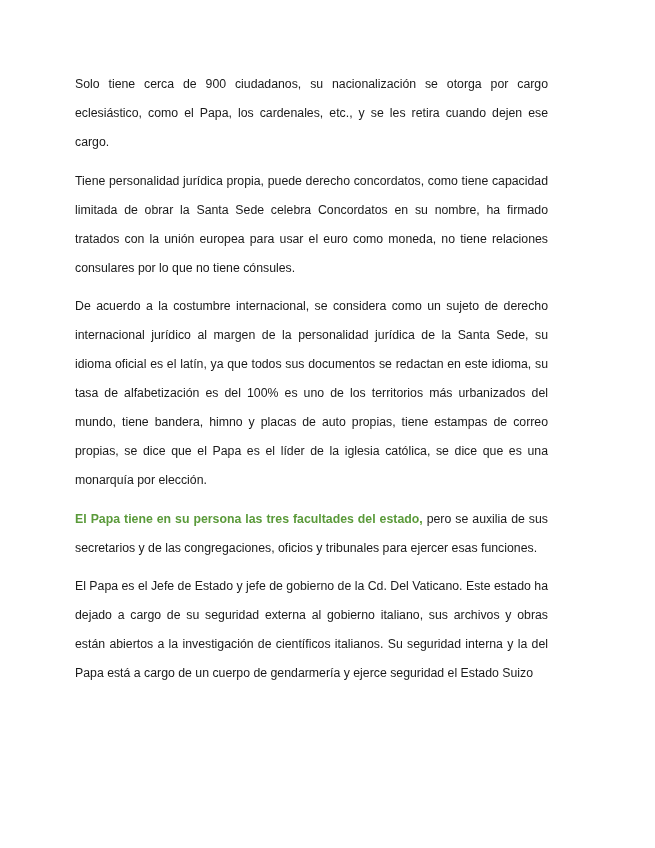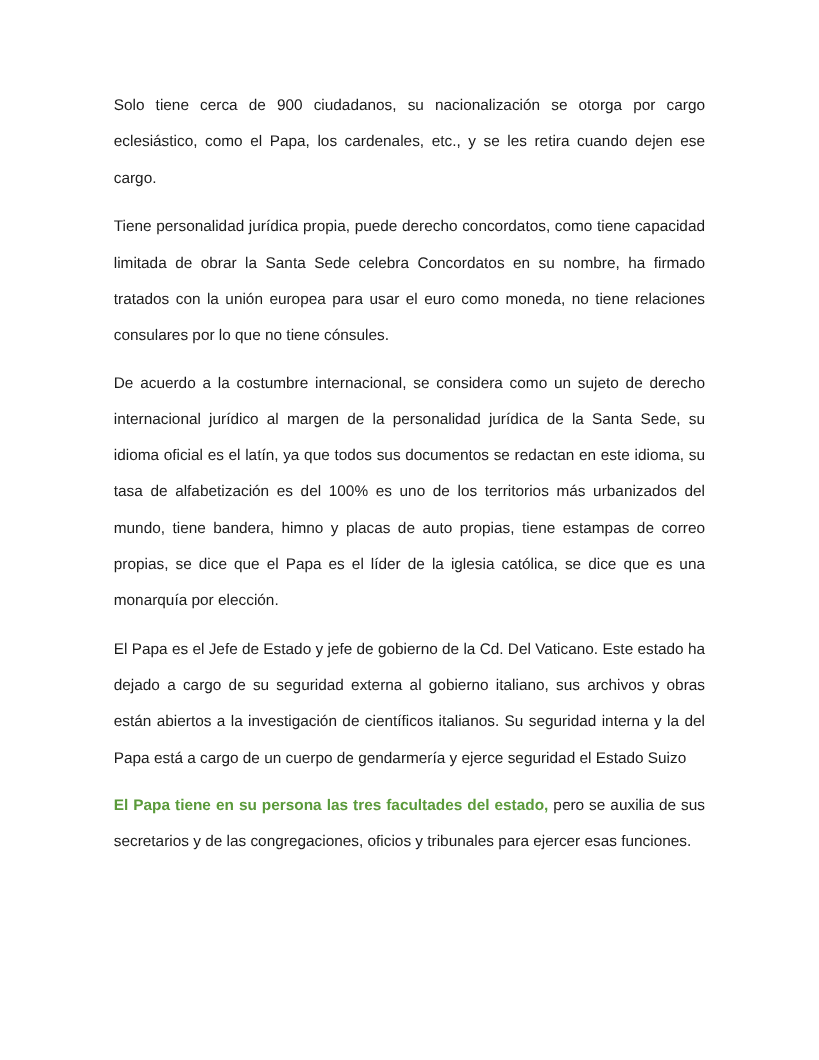--- a/index.html
+++ b/index.html
@@ -1,19 +1,19 @@
 <!DOCTYPE html>
 <html><head>
 <meta charset="utf-8">
 <style>
   html, body { margin: 0; padding: 0; background: #ffffff; }
   body { width: 655px; height: 848px; position: relative; overflow: hidden; }
   .page {
     position: absolute;
-    left: 91px;
+    left: 75px;
     top: 70px;
     width: 473px;
     font-family: "Liberation Sans", sans-serif;
     font-size: 12.3px;
     line-height: 29px;
     color: #1a1a1a;
   }
   .para {
     margin: 0 0 9.5px 0;
     text-align: justify;
@@ -23,15 +23,15 @@
     font-weight: bold;
   }
 </style>
 </head>
 <body>
 
 <div class="page">
   <p class="para">Solo tiene cerca de 900 ciudadanos, su nacionalización se otorga por cargo eclesiástico, como el Papa, los cardenales, etc., y se les retira cuando dejen ese cargo.</p>
   <p class="para">Tiene personalidad jurídica propia, puede derecho concordatos, como tiene capacidad limitada de obrar la Santa Sede celebra Concordatos en su nombre, ha firmado tratados con la unión europea para usar el euro como moneda, no tiene relaciones consulares por lo que no tiene cónsules.</p>
   <p class="para">De acuerdo a la costumbre internacional, se considera como un sujeto de derecho internacional jurídico al margen de la personalidad jurídica de la Santa Sede, su idioma oficial es el latín, ya que todos sus documentos se redactan en este idioma, su tasa de alfabetización es del 100% es uno de los territorios más urbanizados del mundo, tiene bandera, himno y placas de auto propias, tiene estampas de correo propias, se dice que el Papa es el líder de la iglesia católica, se dice que es una monarquía por elección.</p>
+  <p class="para"><span class="highlight">El Papa tiene en su persona las tres facultades del estado,</span><span> pero se auxilia de sus secretarios y de las congregaciones, oficios y tribunales para ejercer esas funciones.</span></p>
   <p class="para">El Papa es el Jefe de Estado y jefe de gobierno de la Cd. Del Vaticano. Este estado ha dejado a cargo de su seguridad externa al gobierno italiano, sus archivos y obras están abiertos a la investigación de científicos italianos. Su seguridad interna y la del Papa está a cargo de un cuerpo de gendarmería y ejerce seguridad el Estado Suizo</p>
-  <p class="para"><span class="highlight">El Papa tiene en su persona las tres facultades del estado,</span><span> pero se auxilia de sus secretarios y de las congregaciones, oficios y tribunales para ejercer esas funciones.</span></p>
 </div>
 
 </body></html>

